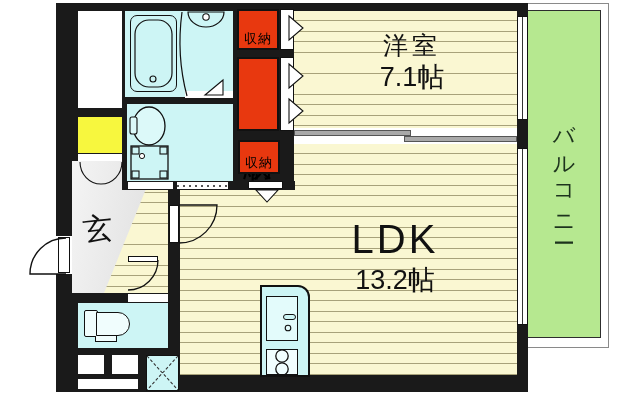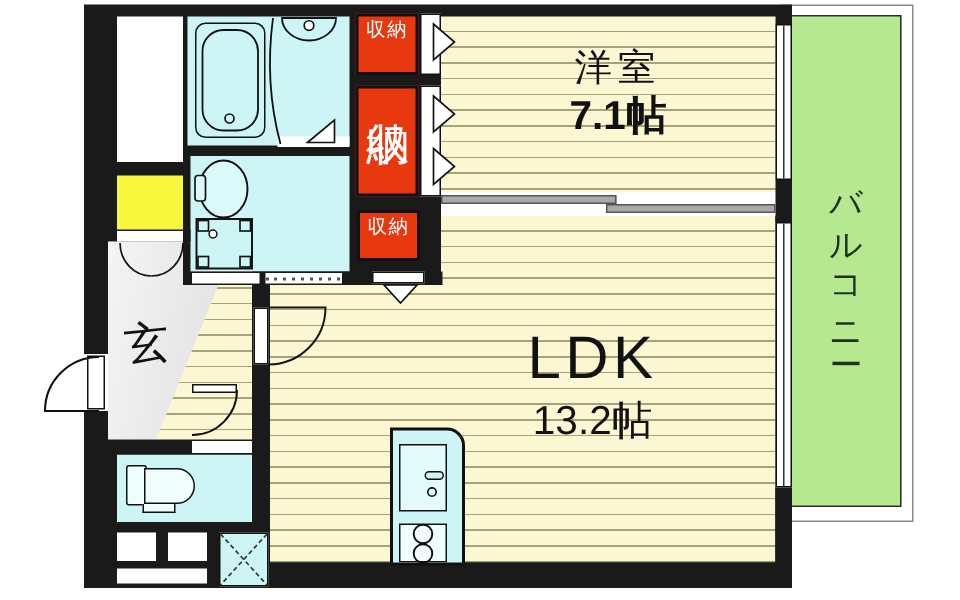--- a/index.html
+++ b/index.html
@@ -57,21 +57,21 @@
   
   .partition{left:294px;top:128px;width:223px;height:16px;background:#fff;}
   .panel{background:#a9a9a9;border:1px solid #555;box-sizing:border-box;}
   .panel-1{left:294px;top:130px;width:117px;height:6px;}
   .panel-2{left:404px;top:136px;width:113px;height:6px;}
   
   .window{background:#fff;border:1px solid #111;box-sizing:border-box;}
   .win-1{left:517px;top:16px;width:11px;height:104px;}
   .win-2{left:517px;top:148px;width:11px;height:177px;}
   
-  .storage{background:#e8380f;border:2px solid #111;box-sizing:border-box;display:flex;align-items:flex-start;justify-content:center;color:#ffffff;}
+  .storage{background:#e8380f;border:2px solid #111;box-sizing:border-box;display:flex;align-items:flex-end;justify-content:center;color:#000000;}
   .storage-1{left:237px;top:9px;width:42px;height:41px;font-size:13px;letter-spacing:1px;}
   .storage-2{left:237px;top:57px;width:42px;height:74px;font-size:29px;}
   .storage-3{left:238px;top:140px;width:42px;height:34px;font-size:13px;letter-spacing:1px;}
   .cl-strip{background:#fff;border:1px solid #111;box-sizing:border-box;}
   .cl-strip-1{left:280px;top:9px;width:14px;height:41px;}
   .cl-strip-2{left:280px;top:57px;width:14px;height:74px;}
   .cl-strip-3{left:248px;top:181px;width:35px;height:8px;}
   
   .kitchen{left:260px;top:285px;width:50px;height:92px;background:#cdf5f5;border:2px solid #111;border-top-right-radius:12px;box-sizing:border-box;}
   .sink{left:266px;top:296px;width:32px;height:45px;background:#e3fbfb;border:1.4px solid #111;box-sizing:border-box;}
@@ -81,21 +81,21 @@
   .tank{left:84px;top:310px;width:14px;height:27px;background:#f0fdfd;border:1.3px solid #111;border-radius:2px;box-sizing:border-box;}
   .bowl{left:96px;top:312px;width:34px;height:24px;background:#f0fdfd;border:1.3px solid #111;border-radius:0 13px 13px 0;box-sizing:border-box;}
   .toilet-base{left:95px;top:336px;width:22px;height:6px;background:#f0fdfd;border:1.2px solid #111;border-top:none;box-sizing:border-box;}
   
   .xbox{left:146px;top:355px;width:33px;height:36px;background:#cdf5f5;border:1.5px solid #111;box-sizing:border-box;}
   .tub{left:130px;top:15px;width:47px;height:77px;background:#cdf5f5;border:1.6px solid #111;border-radius:7px;box-sizing:border-box;}
   
   .room-label{text-align:center;line-height:1.25;color:#111;}
   .west-label{left:312px;top:30px;width:200px;}
   .west-name{font-size:25px;letter-spacing:4px;}
-  .west-size{font-size:27px;font-weight:bold;}
+  .west-size{font-size:27px;}
   .ldk-label{left:295px;top:214px;width:200px;}
   .ldk-name{font-size:40px;letter-spacing:3px;}
   .ldk-size{font-size:27px;}
   .genkan-label{left:83px;top:209px;font-size:30px;transform:rotate(-6deg);}
   svg.overlay{position:absolute;left:0;top:0;pointer-events:none;}
 </style>
 </head>
 <body>
 
 <div id="plan">

